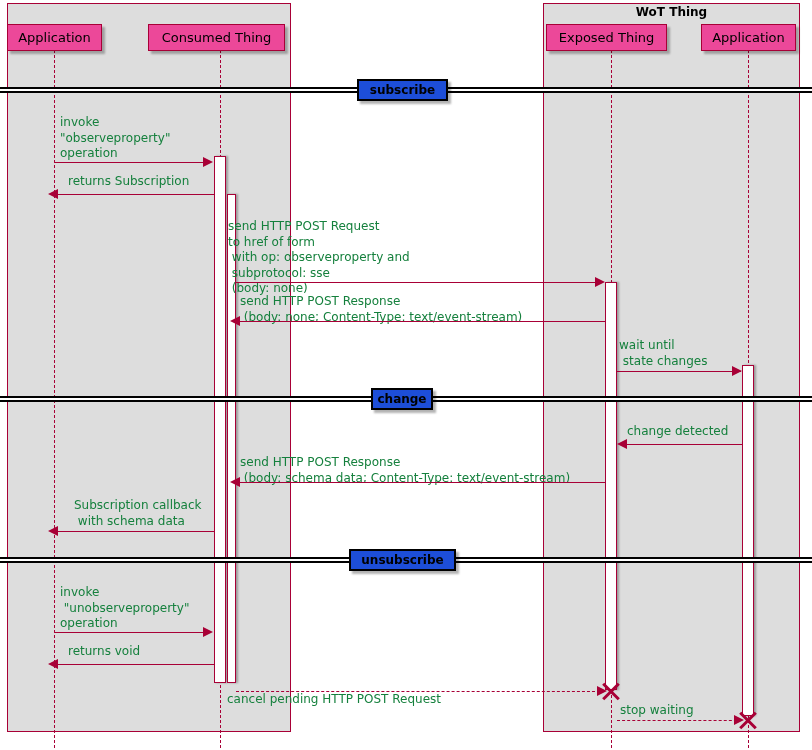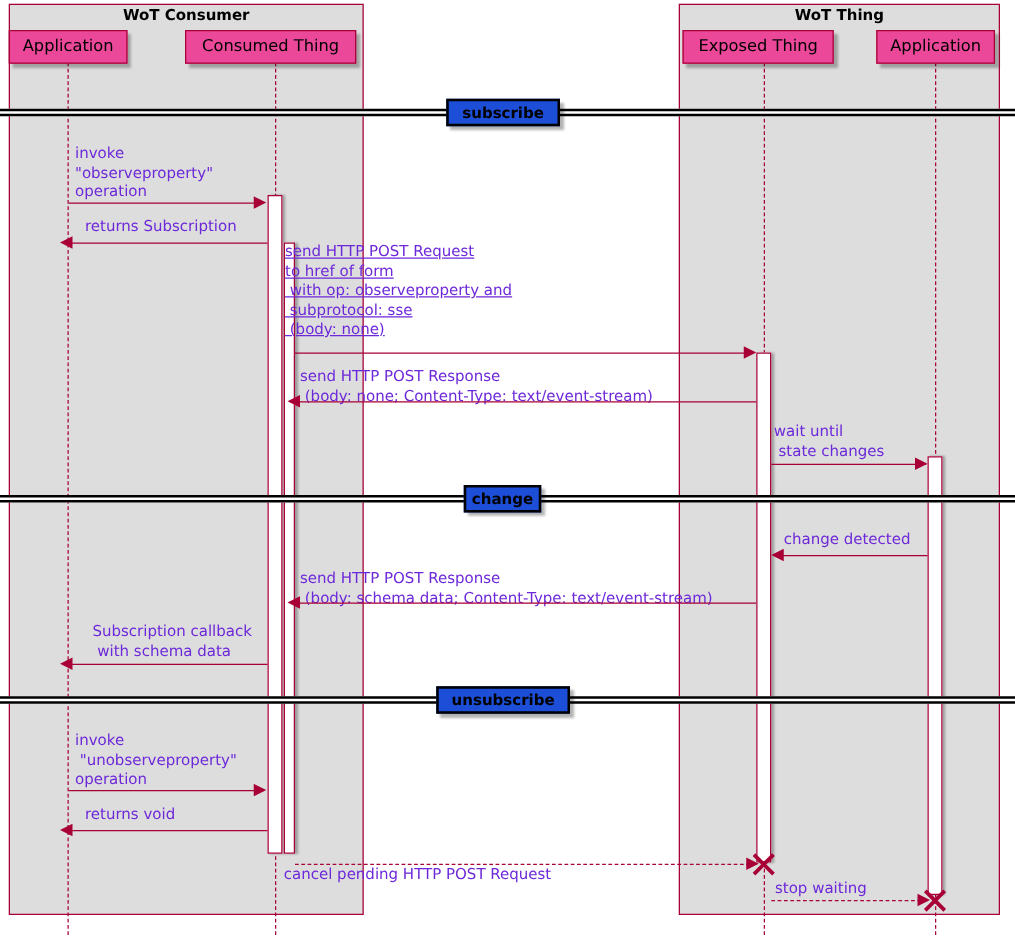--- a/index.html
+++ b/index.html
@@ -102,21 +102,21 @@
     border-left: 10px solid #A80036;
   }
   .arrowhead.left {
     border-top: 5px solid transparent;
     border-bottom: 5px solid transparent;
     border-right: 10px solid #A80036;
   }
   .msg-label {
     position: absolute;
     font-size: 12px;
-    color: #6d28d9;
+    color: #15803d;
     line-height: 15.5px;
     white-space: pre;
   }
 
   
   .destroy {
     position: absolute;
     width: 22px; height: 22px;
   }
   .destroy i {
@@ -127,21 +127,20 @@
   }
   .destroy i:nth-child(1) { transform: rotate(45deg); }
   .destroy i:nth-child(2) { transform: rotate(-45deg); }
 </style>
 </head>
 <body>
 
 <div id="stage">
 
   <div class="group-box" style="left:7px; top:3px; width:284px; height:729px;"></div>
-  <div class="group-title" style="left:7px; top:5px; width:284px;">WoT Consumer</div>
 
   <div class="group-box" style="left:543px; top:3px; width:257px; height:729px;"></div>
   <div class="group-title" style="left:543px; top:5px; width:257px;">WoT Thing</div>
 
   <div class="lifeline" style="left:54px; top:50px; height:698px;"></div>
   <div class="lifeline" style="left:220px; top:50px; height:698px;"></div>
   <div class="lifeline" style="left:611px; top:50px; height:698px;"></div>
   <div class="lifeline" style="left:748px; top:50px; height:698px;"></div>
 
   <div class="participant" style="left:7px; top:24px; width:95px; height:27px;">
@@ -173,21 +172,21 @@
   <div class="msg-label" style="left:60px; top:115px;">invoke
 "observeproperty"
 operation</div>
   <div class="msg-line" style="left:55px; top:162px; width:156px;"></div>
   <div class="arrowhead right" style="left:203px; top:157px;"></div>
 
   <div class="msg-label" style="left:68px; top:174px;">returns Subscription</div>
   <div class="msg-line" style="left:55px; top:194px; width:159px;"></div>
   <div class="arrowhead left" style="left:48px; top:189px;"></div>
 
-  <div class="msg-label" style="left:228px; top:194px;text-decoration:underline;">send HTTP POST Request
+  <div class="msg-label" style="left:228px; top:219px;">send HTTP POST Request
 to href of form
  with op: observeproperty and
  subprotocol: sse
  (body: none)</div>
   <div class="msg-line" style="left:236px; top:282px; width:367px;"></div>
   <div class="arrowhead right" style="left:595px; top:277px;"></div>
 
   <div class="msg-label" style="left:240px; top:294px;">send HTTP POST Response
  (body: none; Content-Type: text/event-stream)</div>
   <div class="msg-line" style="left:237px; top:321px; width:368px;"></div>

